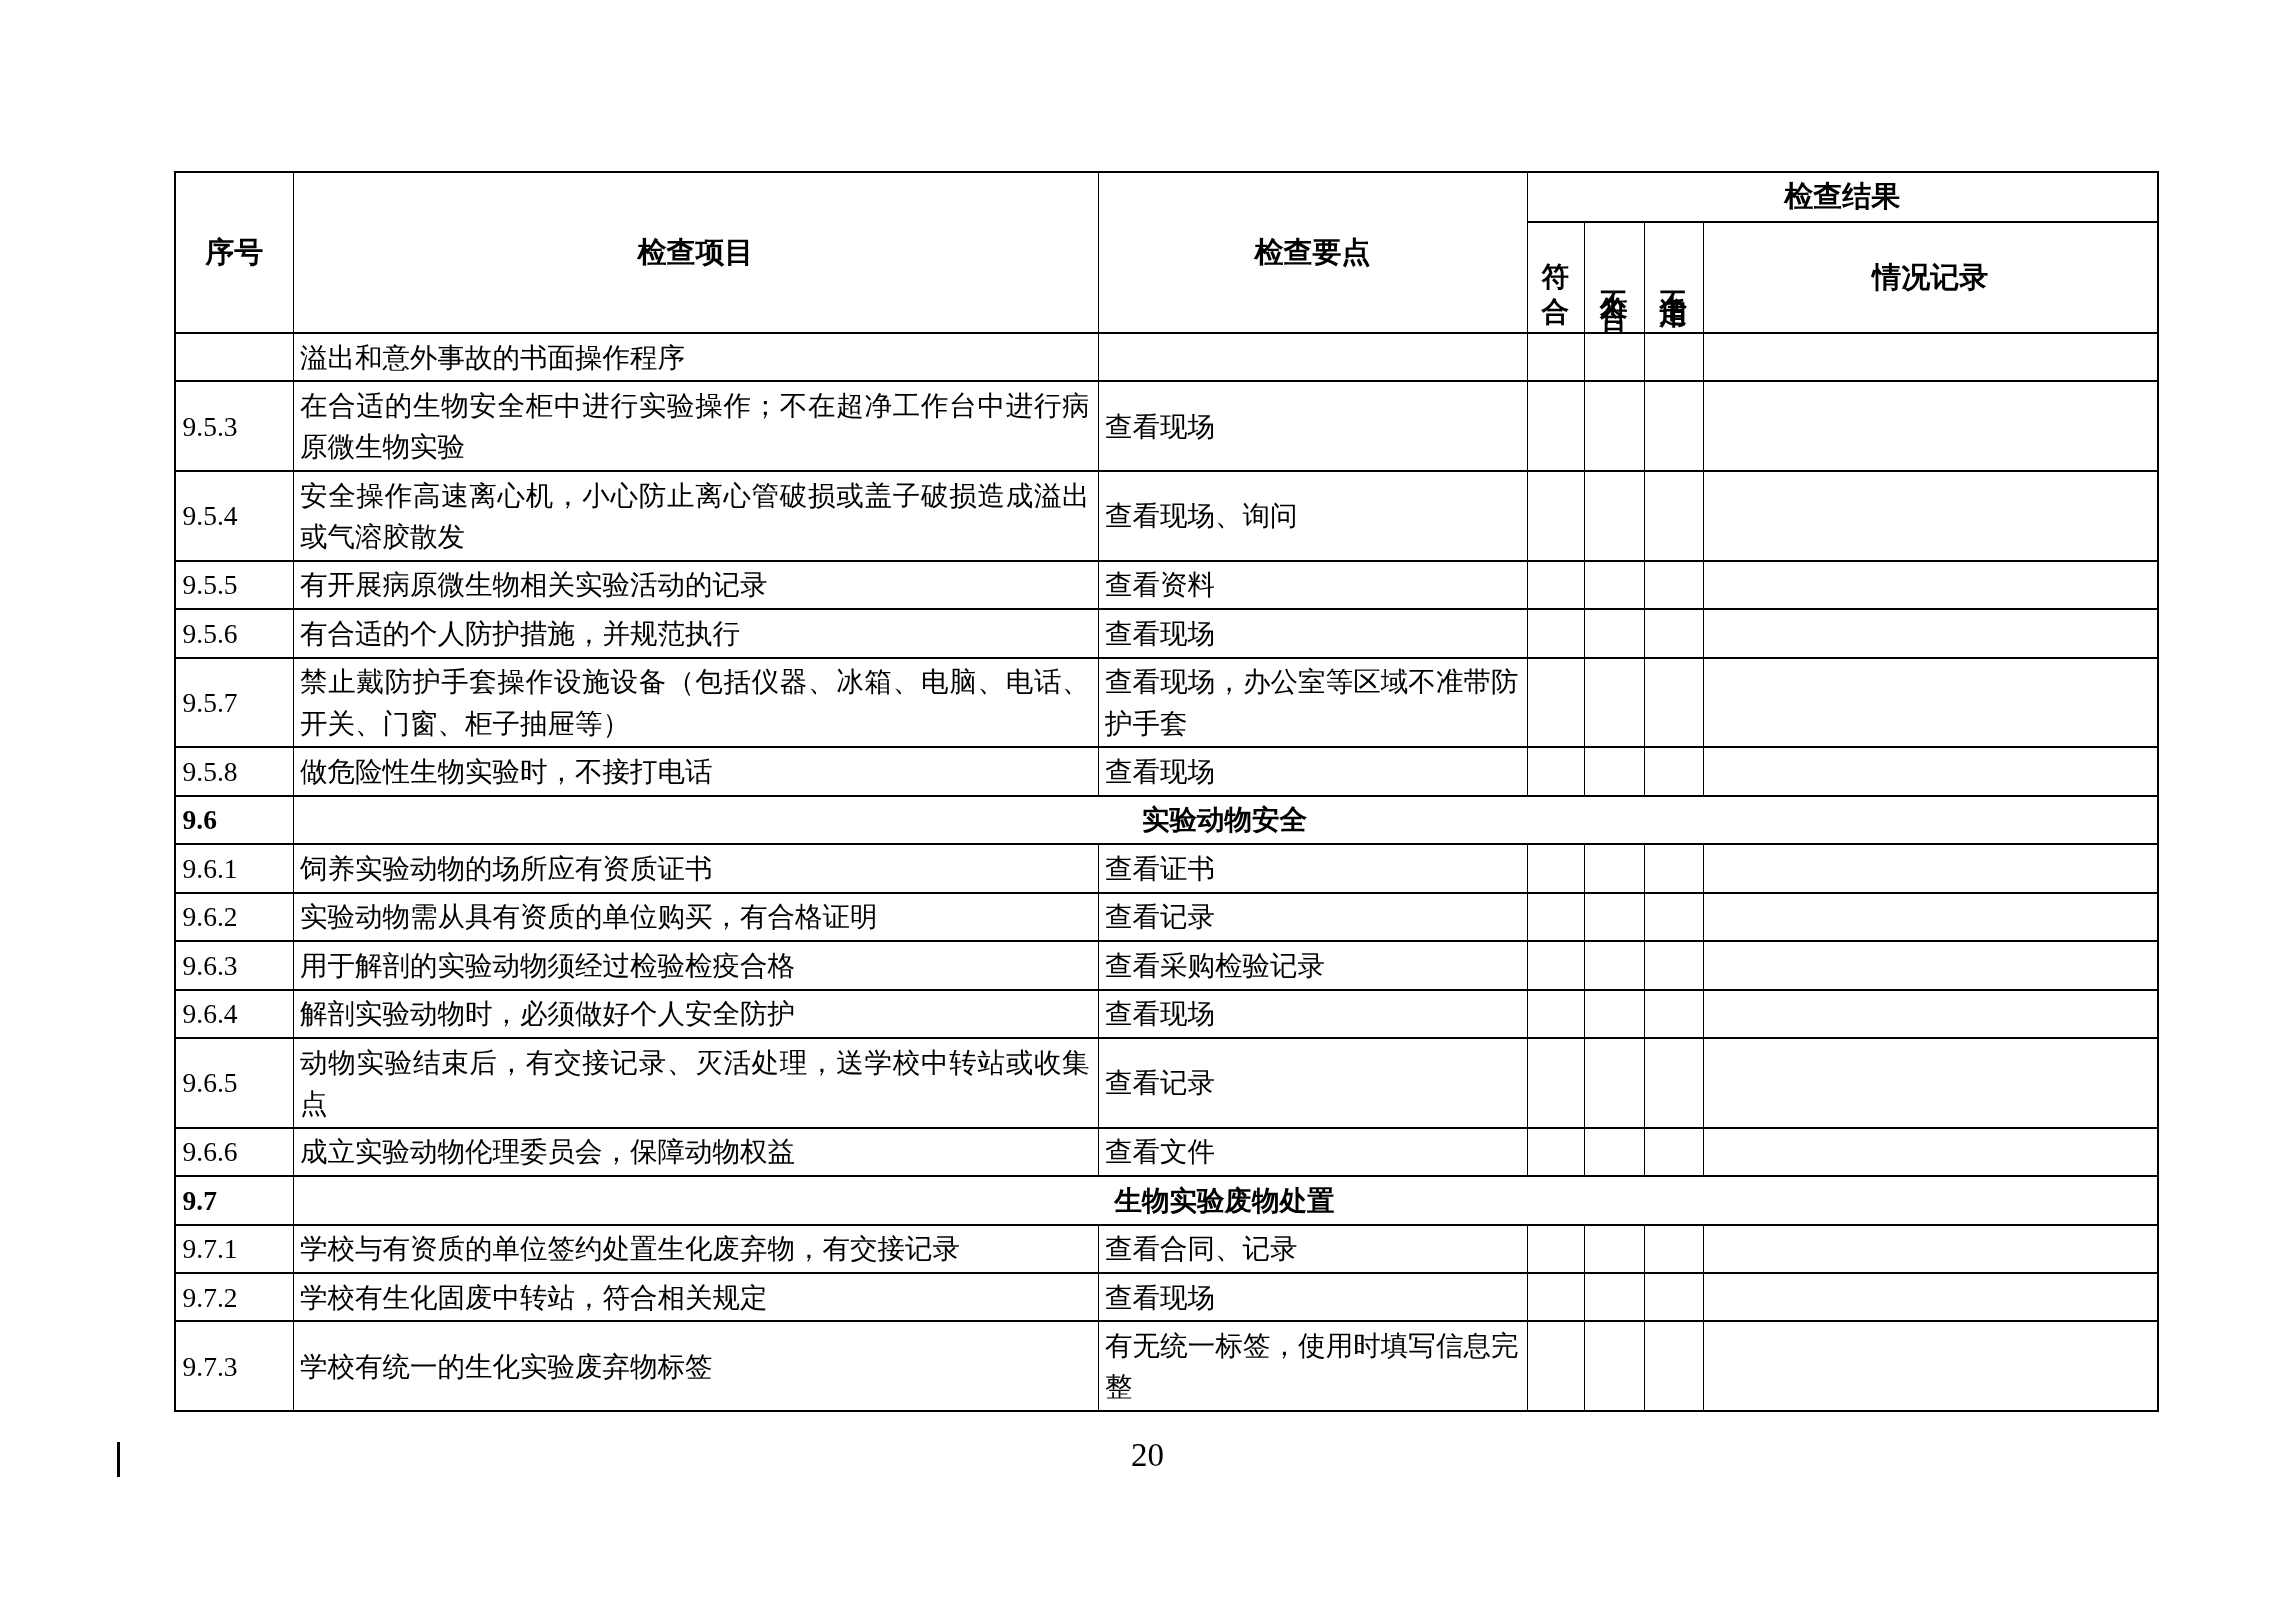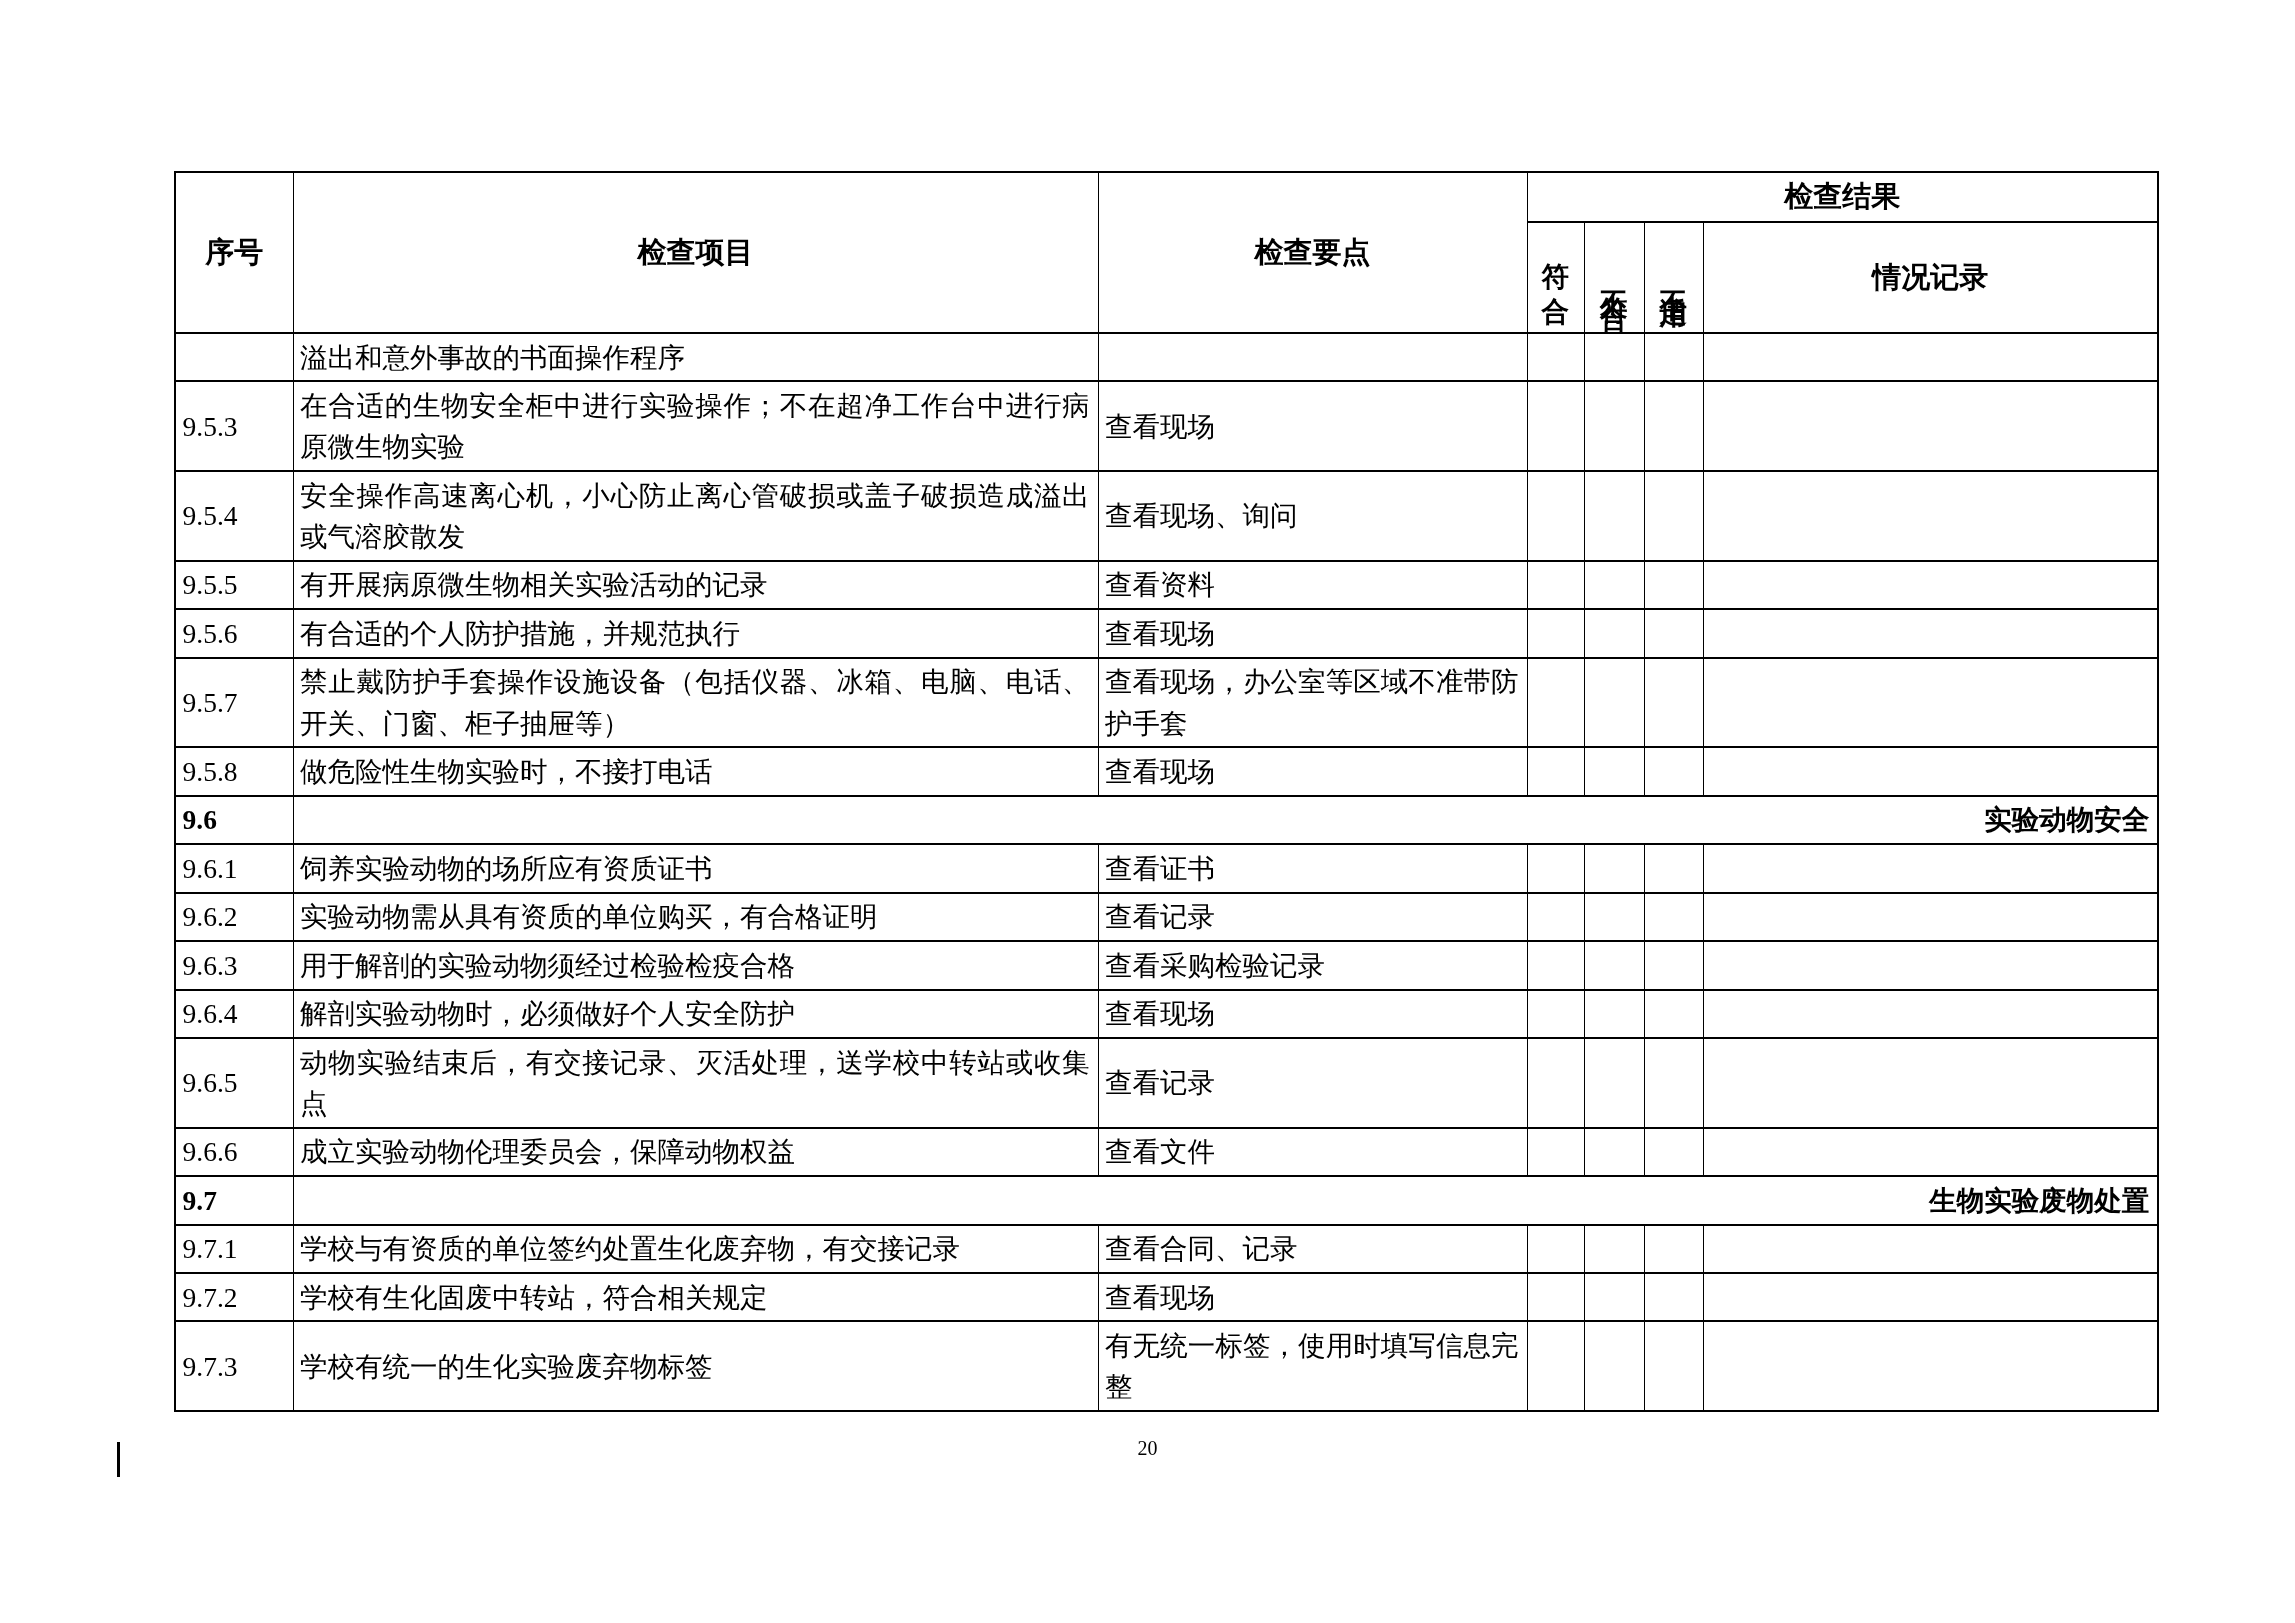--- a/index.html
+++ b/index.html
@@ -64,30 +64,30 @@
     padding: 1.3px 3.9px 1.3px 6.5px;
   }
   td.c-item, td.c-points {
     text-align: justify;
     padding: 2.6px 7.9px 2.6px 6.5px;
   }
   tr.r-section td.c-no { font-weight: bold; }
   tr.r-section td.c-item {
     font-family: "Liberation Sans", sans-serif;
     font-weight: bold;
-    text-align: right;
+    text-align: center;
   }
   
   .page-number {
     position: absolute;
     left: 0;
     right: 0;
     top: 1437px;
     text-align: center;
-    font-size: 20px;
+    font-size: 33px;
     font-family: "Liberation Serif", serif;
   }
   .change-bar {
     position: absolute;
     left: 117px;
     top: 1442px;
     width: 3.3px;
     height: 35px;
     background: #000;
   }

